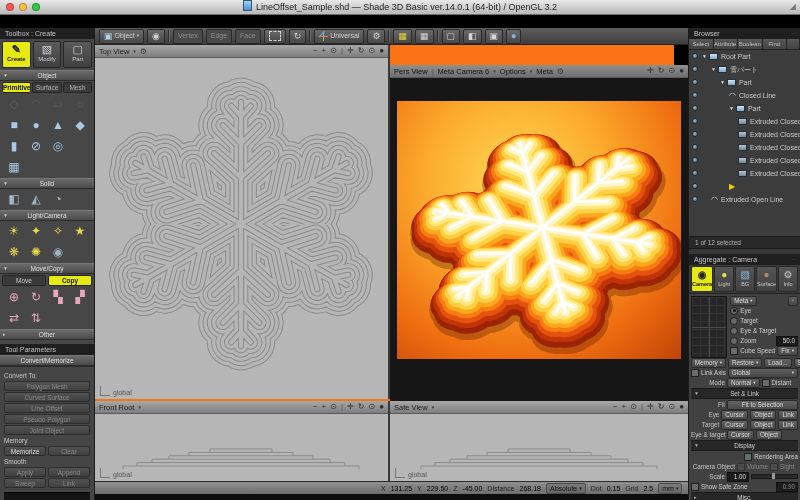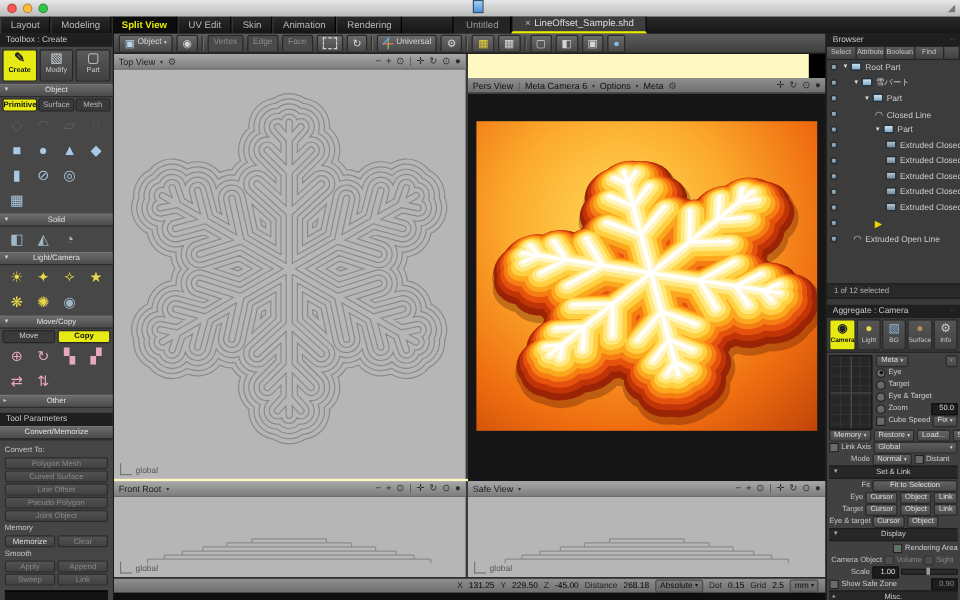--- a/index.html
+++ b/index.html
@@ -62,21 +62,21 @@
   .tbtn.dis{color:#8d8d8d;background:#4a4a4a;}
   .tbtn .cube{color:#b9d2e6;}
   .tsep{width:1px;height:12px;background:#2d2d2d;border-right:1px solid #6b6b6b;}
   .marq{width:10px;height:8px;border:1px dashed #cfcfcf;}
   .axis-ic{display:inline-block;width:9px;height:9px;position:relative;}
   .axis-ic i{position:absolute;left:4px;top:0;width:1px;height:9px;background:#6fdc6f;}
   .axis-ic b{position:absolute;left:0;top:4px;width:9px;height:1px;background:#ff6b5e;}
   .axis-ic u{position:absolute;left:1px;top:1px;width:8px;height:8px;border-left:1px solid #6fa8ff;transform:rotate(45deg);}
 
   
-  .center{position:absolute;left:95px;top:45px;width:579px;height:436px;background:#fef9c3;}
+  .center{position:absolute;left:95px;top:45px;width:579px;height:436px;background:#f97316;}
   .vp{position:absolute;background:#b6b6b6;overflow:hidden;}
   .vp-top{left:0;top:0;width:293px;height:354px;border-right:2px solid #3a3a3a;}
   .vp-pers{left:295px;top:0;width:298px;height:354px;background:#161616;margin-top:20px;}
   .vp-front{left:0;top:356px;width:293px;height:80px;border-right:2px solid #3a3a3a;}
   .vp-right{left:295px;top:356px;width:298px;height:80px;}
   .vphdr{height:12px;background:linear-gradient(#a8a8a8,#7e7e7e);border-bottom:1px solid #5a5a5a;display:flex;align-items:center;font-size:7.5px;color:#1d1d1d;padding:0 4px;gap:4px;white-space:nowrap;}
   .vp-pers .vphdr{background:linear-gradient(#8f8f8f,#6f6f6f);color:#111;}
   .vphdr .dd{font-size:5px;color:#333;}
   .vphdr .gear{font-size:8px;color:#3c3c3c;}
   .vphdr .ctrl{margin-left:auto;display:flex;gap:4px;font-size:8px;color:#2e2e2e;}
@@ -150,38 +150,25 @@
 </head>
 <body>
 
 <div id="app">
 
   <div class="titlebar">
     <span class="tl red"></span>
     <span class="tl yel"></span>
     <span class="tl grn"></span>
     <div class="win-title">
-      <span class="docicon"></span>
+      <span class="docicon"></span><span>LineOffset_Sample.shd — Shade 3D Basic ver.14.0.1 (64-bit) / OpenGL 3.2</span>
     </div>
     <span class="resize-glyph">◢</span>
   </div>
 
-  <div class="menubar">
-    <span class="wtab">Layout</span>
-    <span class="wtab">Modeling</span>
-    <span class="wtab active">Split View</span>
-    <span class="wtab">UV Edit</span>
-    <span class="wtab">Skin</span>
-    <span class="wtab">Animation</span>
-    <span class="wtab">Rendering</span>
-    <div class="dtabs">
-      <span class="dtab">Untitled</span>
-      <span class="dtab active"><span class="close">×</span><span>LineOffset_Sample.shd</span></span>
-    </div>
-  </div>
 
   <div class="leftpanel">
     <div class="sechdr">Toolbox : Create</div>
     <div class="bigbtns">
       <div class="bigbtn on"><span class="g">✎</span><span>Create</span></div>
       <div class="bigbtn"><span class="g">▧</span><span>Modify</span></div>
       <div class="bigbtn"><span class="g">▢</span><span>Part</span></div>
     </div>
     <div class="groupbar"><span class="tri">▼</span><span>Object</span></div>
     <div class="ptabs">

